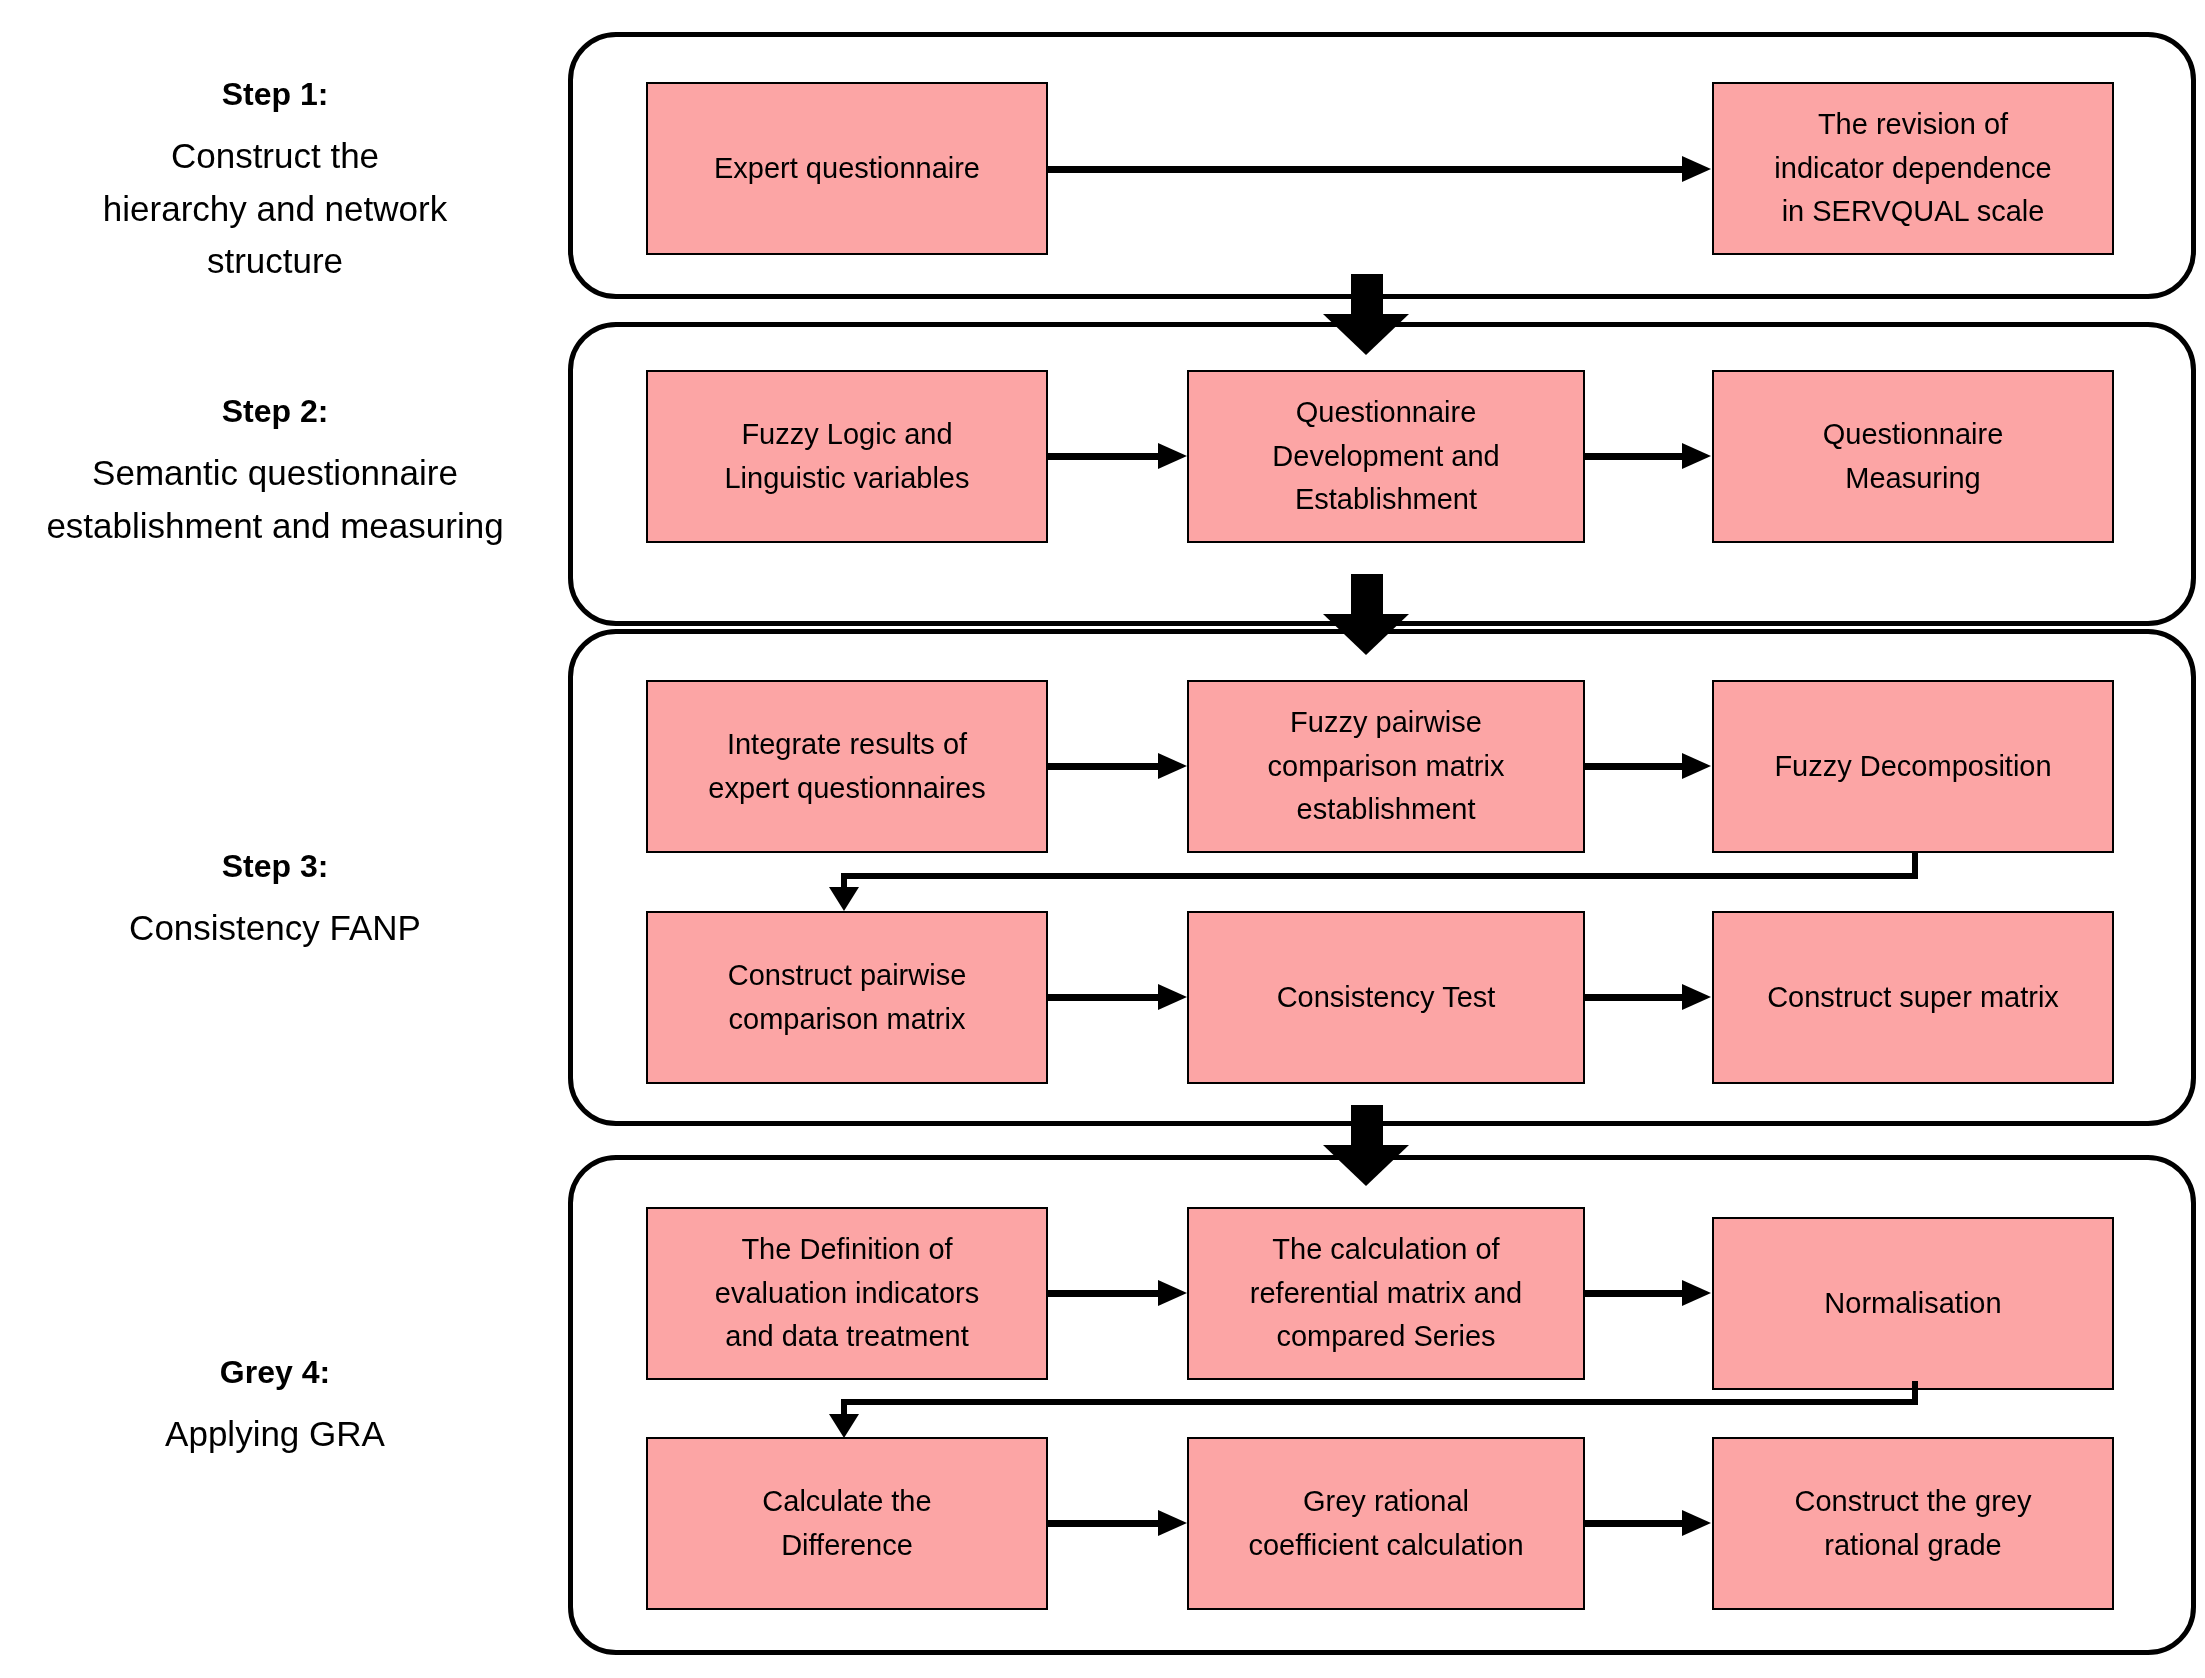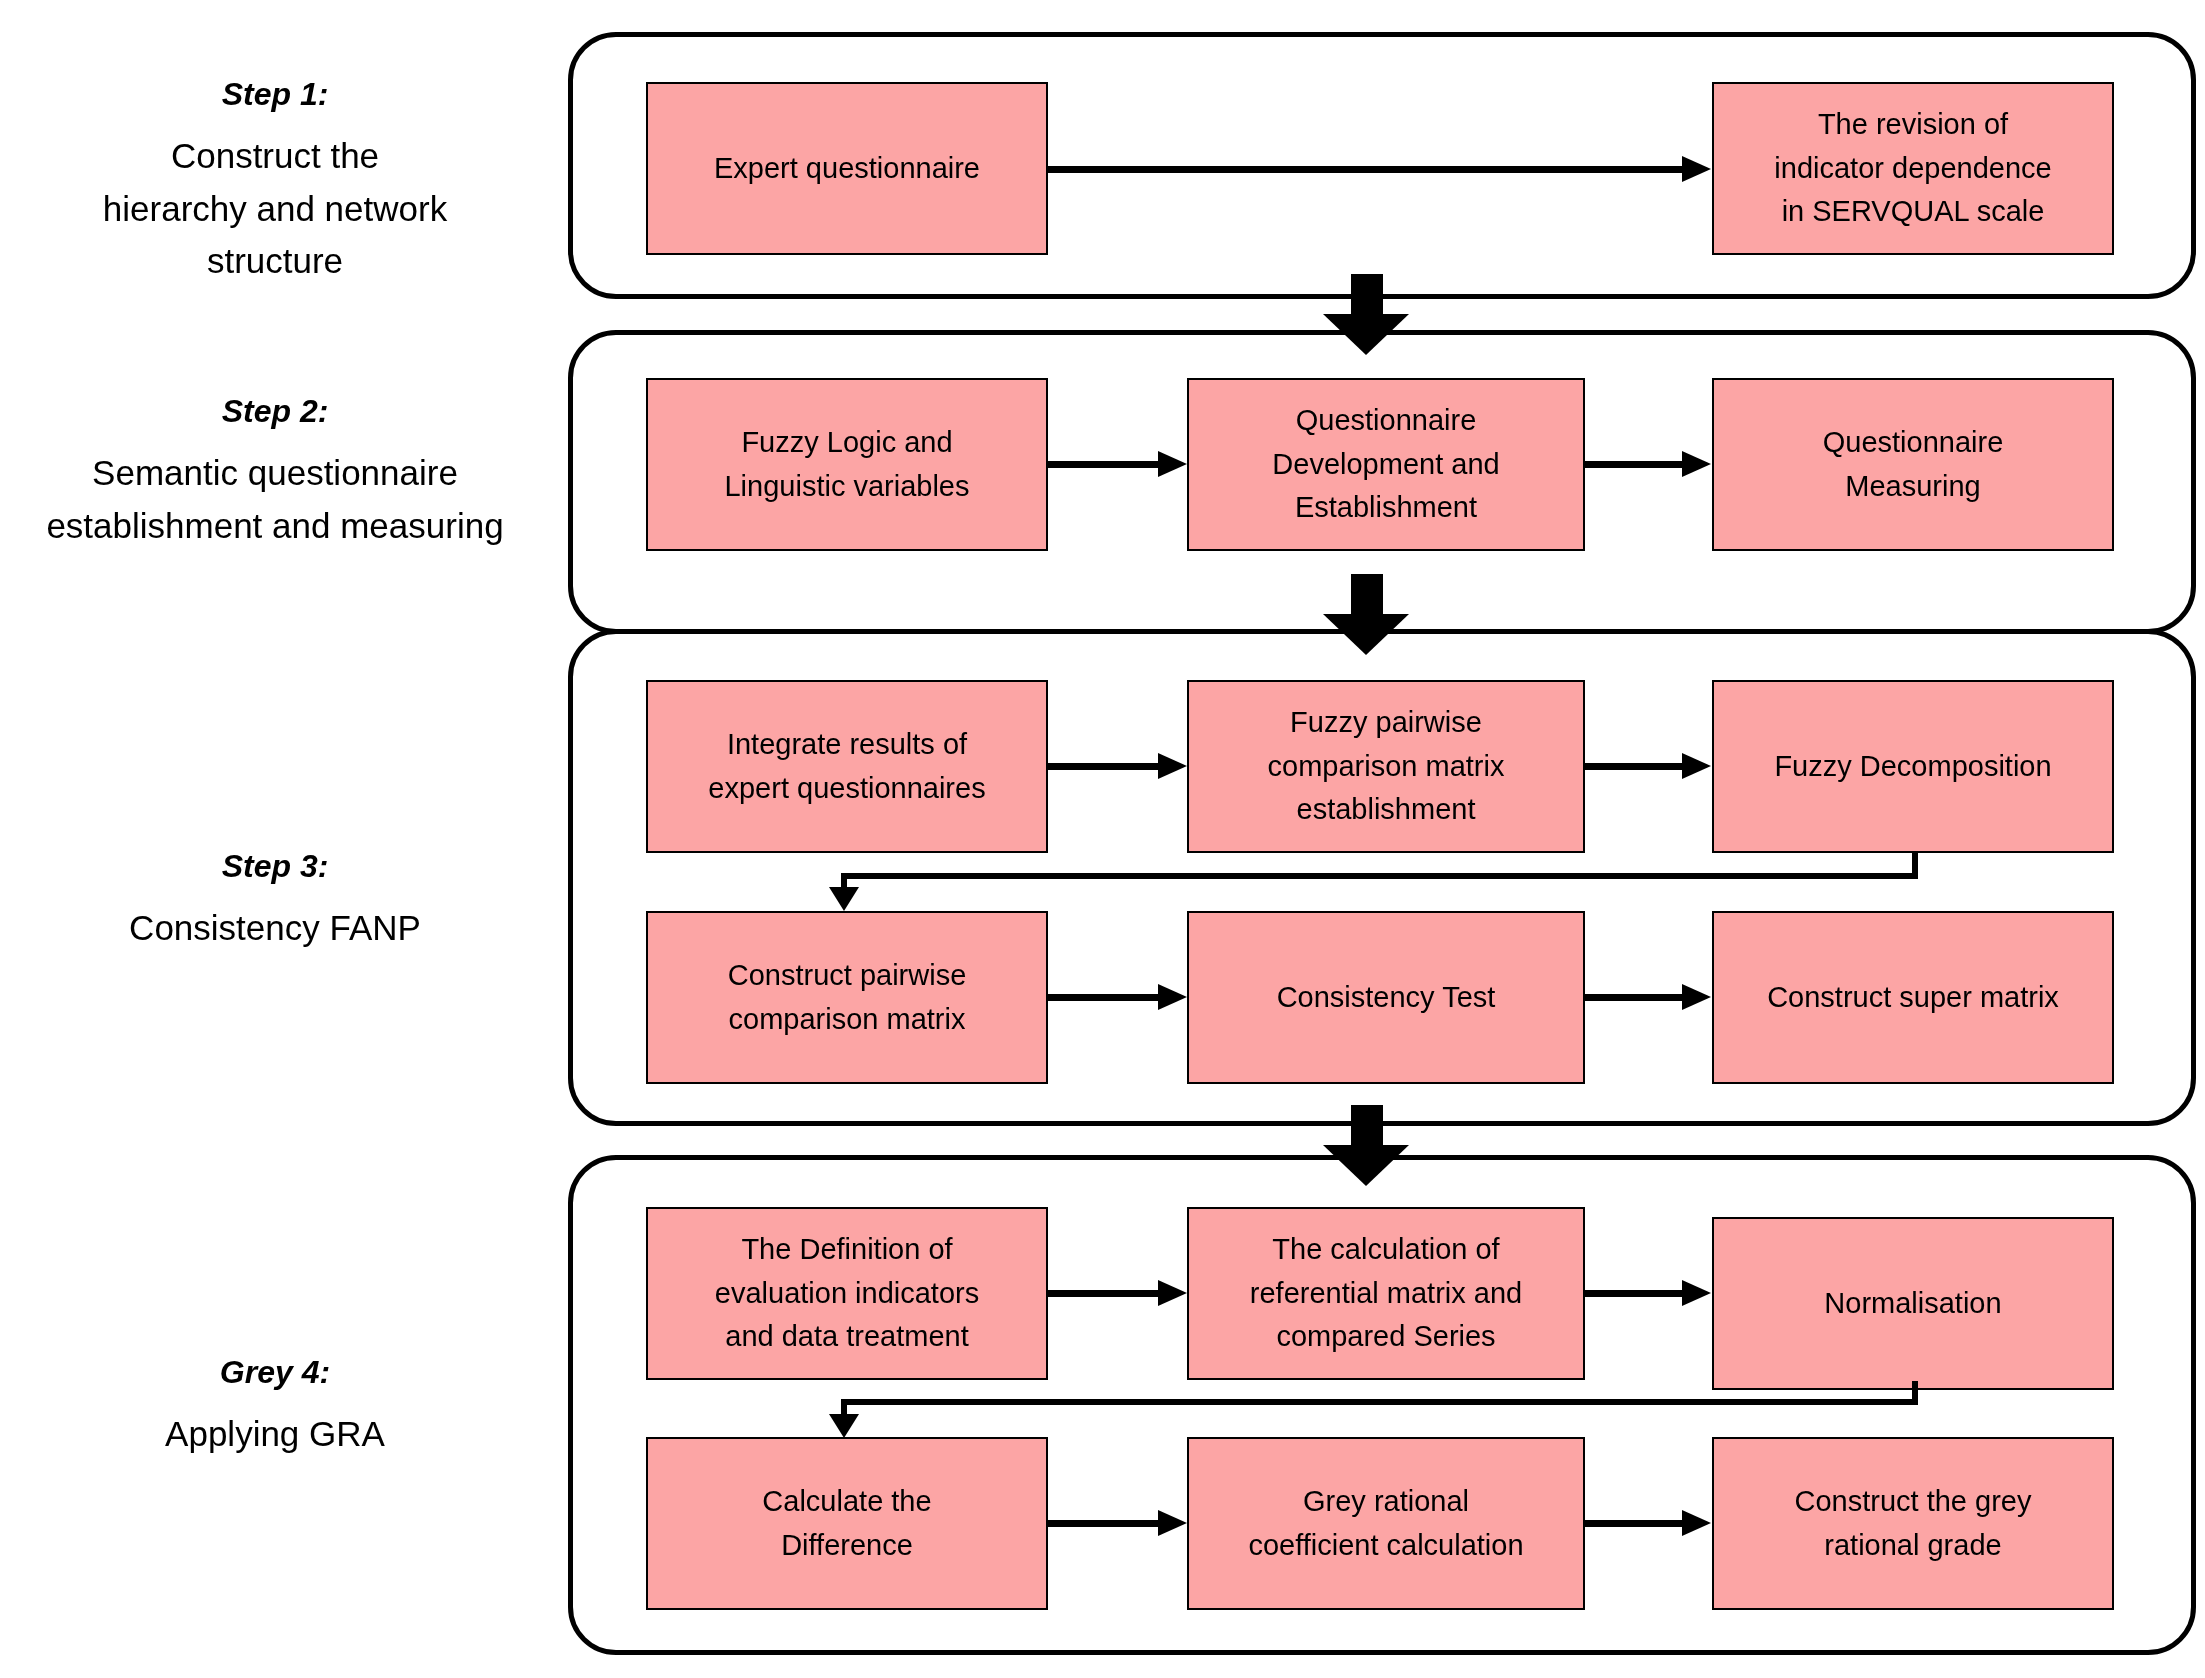--- a/index.html
+++ b/index.html
@@ -18,21 +18,21 @@
     position:absolute;width:402px;height:173px;
     border:2.5px solid #000;box-sizing:border-box;background:#fca5a5;
     display:flex;align-items:center;justify-content:center;
     text-align:center;font-size:29px;line-height:1.5;white-space:pre-line;
   }
   .col1{left:73px}
   .col2{left:614px;width:398px}
   .col3{left:1139px}
   
   .side-label{position:absolute;left:0;width:550px;text-align:center;}
-  .step-title{font-weight:bold;font-style:italic;font-size:32px;margin-bottom:17.3px;}
+  .step-title{font-weight:bold;font-size:32px;margin-bottom:17.3px;}
   .step-sub{font-size:35px;line-height:1.5;white-space:pre-line;}
   
   .harrow{position:absolute;height:26.5px;}
   .harrow .shaft{position:absolute;left:0;right:25.5px;top:9.7px;height:7.1px;background:#000;}
   .harrow .head{
     position:absolute;right:0;top:0;width:0;height:0;
     border-top:13.2px solid transparent;border-bottom:13.2px solid transparent;
     border-left:29.5px solid #000;
   }
   
@@ -68,21 +68,21 @@
   <div class="varrow" style="left:1323px;top:274px">
     <div class="vshaft"></div>
       <div class="vhead"></div>
   </div>
 
   <div class="side-label" style="top:393px">
     <div class="step-title">Step 2:</div>
     <div class="step-sub">Semantic questionnaire
 establishment and measuring</div>
   </div>
-  <div class="panel" style="top:330px;height:304px">
+  <div class="panel" style="top:322px;height:304px">
     <div class="fbox col1" style="top:43px">Fuzzy Logic and
 Linguistic variables</div>
     <div class="fbox col2" style="top:43px">Questionnaire
 Development and
 Establishment</div>
     <div class="fbox col3" style="top:43px">Questionnaire
 Measuring</div>
     <div class="harrow" style="left:475px;top:116px;width:139px">
       <div class="shaft"></div>
         <div class="head"></div>

